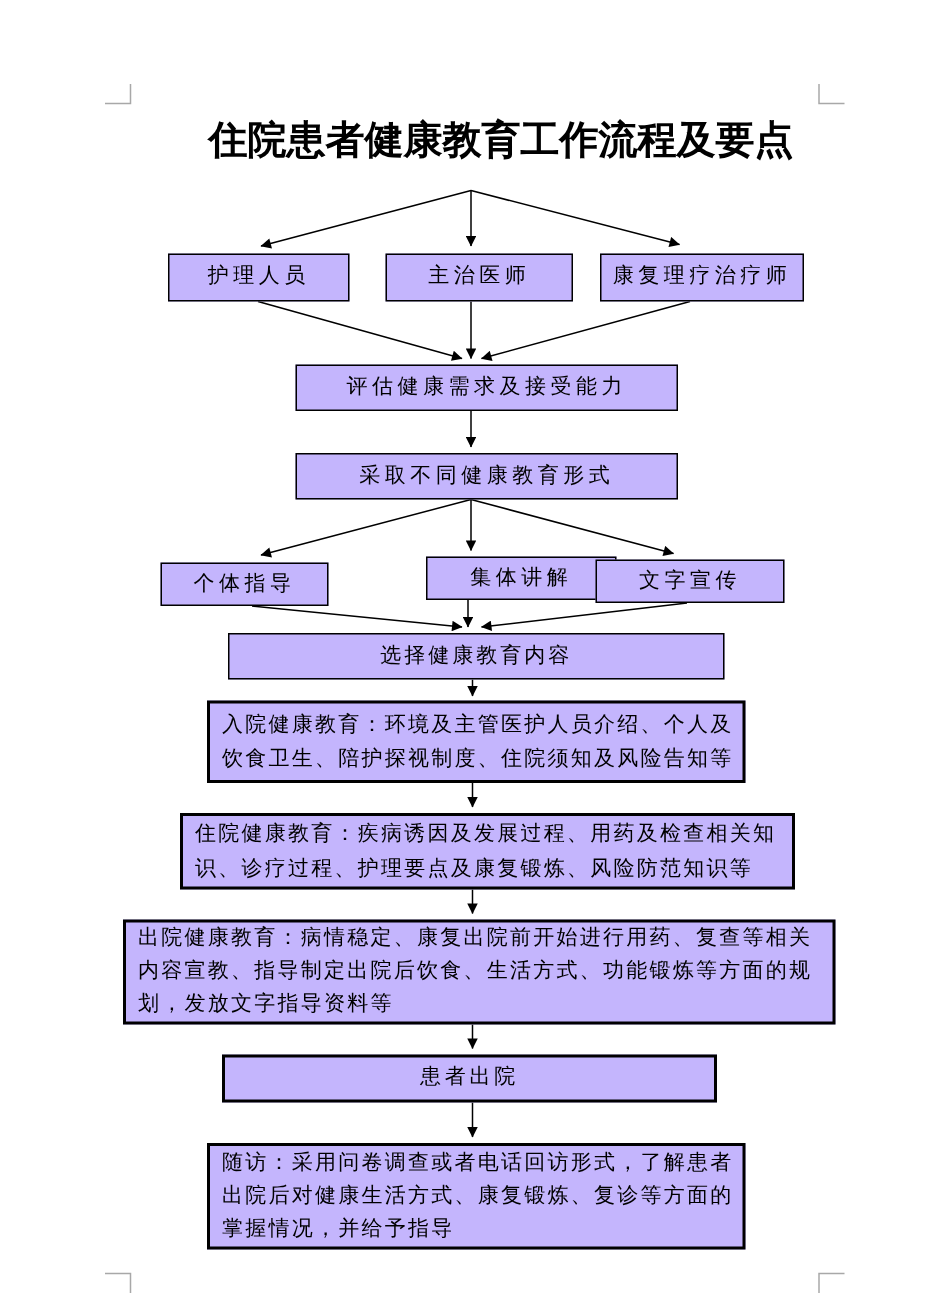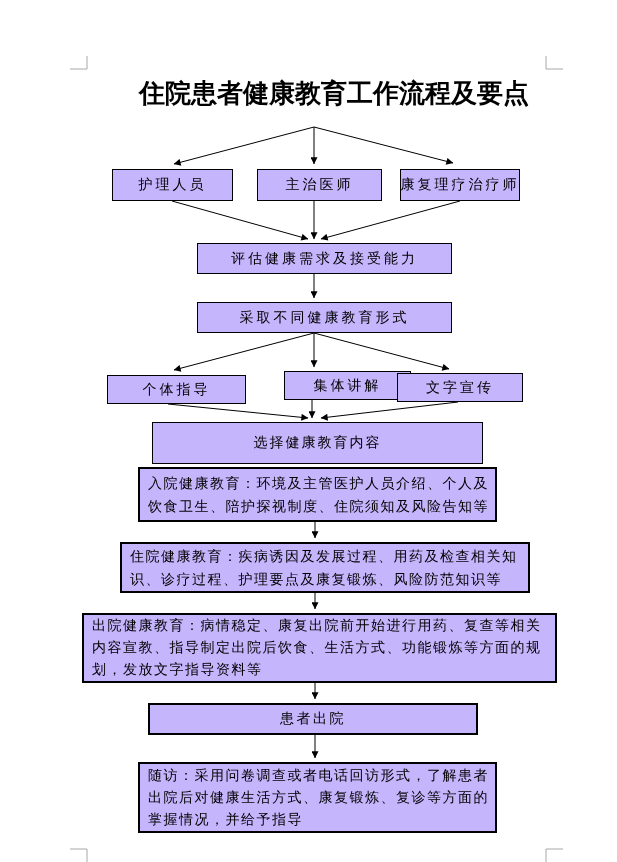--- a/index.html
+++ b/index.html
@@ -93,30 +93,30 @@
       <line x1="315" y1="453" x2="315" y2="464" marker-end="url(#arrow)"></line>
       <line x1="315" y1="522" x2="315" y2="538" marker-end="url(#arrow)"></line>
       <line x1="315" y1="593" x2="315" y2="609" marker-end="url(#arrow)"></line>
       <line x1="315" y1="683" x2="315" y2="699" marker-end="url(#arrow)"></line>
       <line x1="315" y1="735" x2="315" y2="758" marker-end="url(#arrow)"></line>
     </g>
   </svg>
 
   <div class="box center-box" style="left:112px;top:169px;width:121px;height:32px;">护理人员</div>
   <div class="box center-box" style="left:257px;top:169px;width:125px;height:32px;text-align:right;">主治医师</div>
-  <div class="box center-box" style="left:400px;top:169px;width:120px;height:32px;">康复理疗治疗师</div>
+  <div class="box center-box" style="left:400px;top:169px;width:136px;height:32px;">康复理疗治疗师</div>
 
   <div class="box center-box" style="left:197px;top:243px;width:255px;height:31px;">评估健康需求及接受能力</div>
   <div class="box center-box" style="left:197px;top:302px;width:255px;height:31px;">采取不同健康教育形式</div>
 
-  <div class="box center-box" style="left:107px;top:375px;width:139px;height:29px;">个体指导</div>
+  <div class="box center-box" style="left:107px;top:375px;width:112px;height:29px;">个体指导</div>
   <div class="box center-box" style="left:248px;top:371px;width:127px;height:29px;margin-left:36px;">集体讲解</div>
   <div class="box center-box" style="left:397px;top:373px;width:126px;height:29px;">文字宣传</div>
 
-  <div class="box center-box" style="left:152px;top:422px;width:331px;height:42px;letter-spacing:2px;">选择健康教育内容</div>
+  <div class="box center-box" style="left:152px;top:422px;width:331px;height:31px;letter-spacing:2px;">选择健康教育内容</div>
 
   <div class="box para-box lh23" style="left:138px;top:467px;width:359px;height:55px;">
     <div class="line">入院健康教育：环境及主管医护人员介绍、个人及</div>
     <div class="line">饮食卫生、陪护探视制度、住院须知及风险告知等</div>
   </div>
 
   <div class="box para-box lh23" style="left:120px;top:542px;width:410px;height:51px;">
     <div class="line">住院健康教育：疾病诱因及发展过程、用药及检查相关知</div>
     <div class="line">识、诊疗过程、护理要点及康复锻炼、风险防范知识等</div>
   </div>

